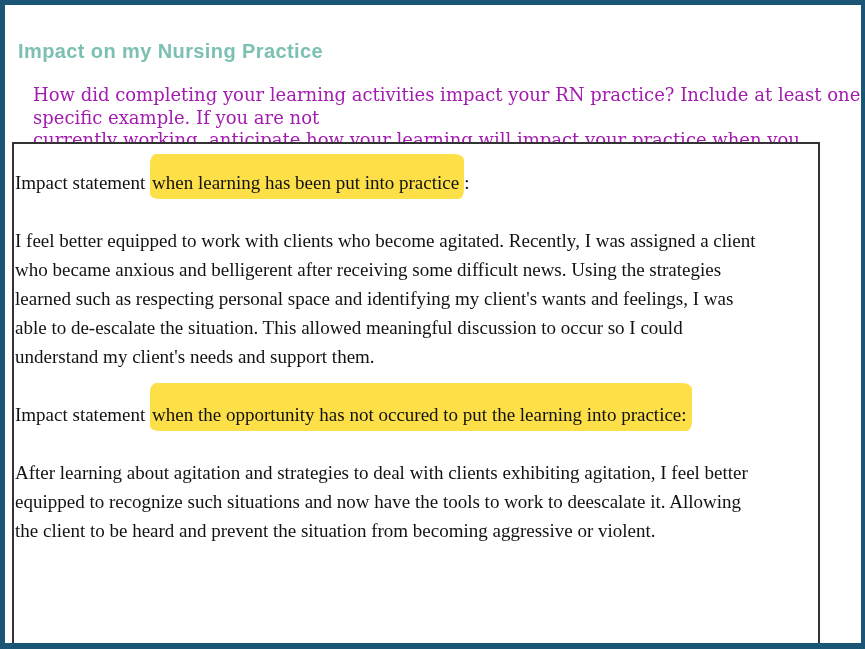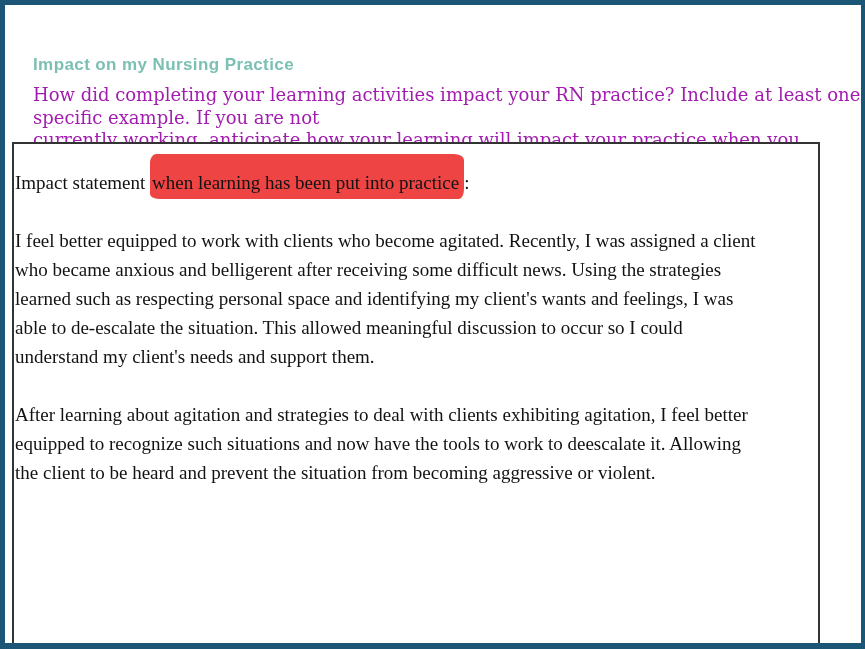--- a/index.html
+++ b/index.html
@@ -13,23 +13,23 @@
   .frame{
     position:absolute;inset:0;
     border-style:solid;
     border-color:#1c5677;
     border-width:5px 4px 6px 5px;
     pointer-events:none;
     z-index:10;
   }
   .section-title{
     position:absolute;left:17px;top:39px;
-    margin:16px;
+    margin:1px;
     font-family:"Liberation Sans", sans-serif;
-    font-size:17px;font-weight:bold;
+    font-size:20px;font-weight:bold;
     letter-spacing:.4px;
     color:#7cc0b3;
   }
   .question{
     position:absolute;left:17px;top:68px;
     margin:16px;width:830px;
     font-family:"DejaVu Serif", serif;
     font-size:18px;line-height:22.5px;
     color:#a21caf;
     white-space:pre-line;
@@ -42,21 +42,21 @@
     background:#ffffff;
     padding:24px 2px 0 1px;
     font-family:"Liberation Serif","DejaVu Serif", serif;
     font-size:19px;line-height:29px;
     color:#121212;
     cursor:text;
   }
   .stmt{margin:0 0 29px 0;}
   .para{margin:4px 0 29px 0;white-space:pre-line;}
   .hl{
-    background:#ef4444;
+    background:#fde047;
     padding:18px 5px 6px 2px;
     border-radius:6px 10px 5px 9px / 9px 6px 10px 5px;
     box-decoration-break:clone;
   }
   .hl2{padding-top:21px;}
 </style>
 </head>
 <body>
 
 <div class="page">
@@ -69,20 +69,21 @@
   <div class="answer-box">
 
     <div class="stmt"><span>Impact statement </span><span class="hl">when learning has been put into practice</span><span>:</span></div>
 
     <div class="para">I feel better equipped to work with clients who become agitated. Recently, I was assigned a client
 who became anxious and belligerent after receiving some difficult news. Using the strategies
 learned such as respecting personal space and identifying my client's wants and feelings, I was
 able to de-escalate the situation.  This allowed meaningful discussion to occur so I could
 understand my client's needs and support them.</div>
 
+    <div class="stmt"><span>Impact statement </span><span class="hl hl2">when the opportunity has not occured to put the learning into practice:</span></div>
 
     <div class="para">After learning about agitation and strategies to deal with clients exhibiting agitation, I feel better
 equipped to recognize such situations and now have the tools to work to deescalate it. Allowing
 the client to be heard and prevent the situation from becoming aggressive or violent.</div>
   </div>
 
   <div class="frame"></div>
 </div>
 
 </body></html>

